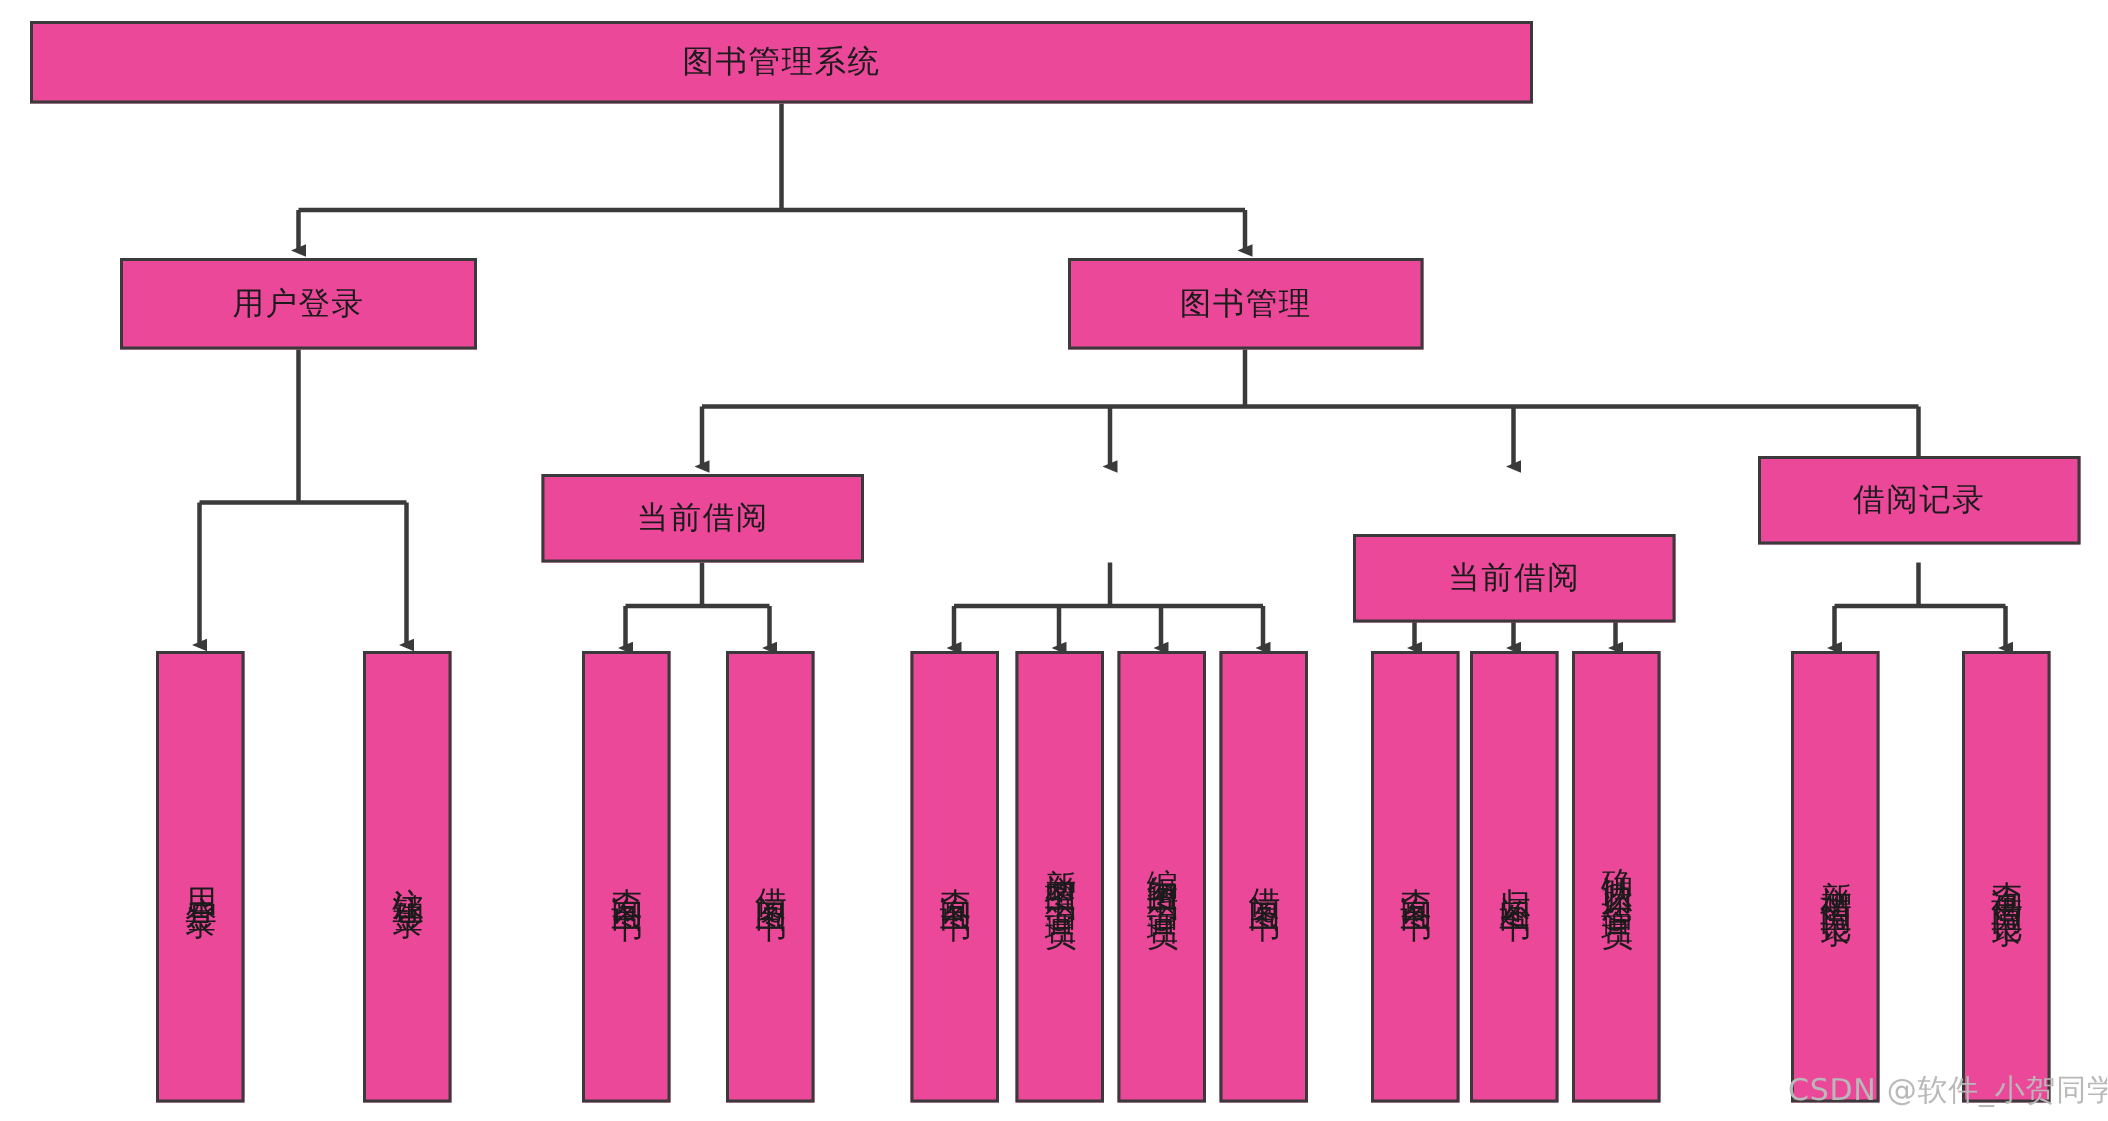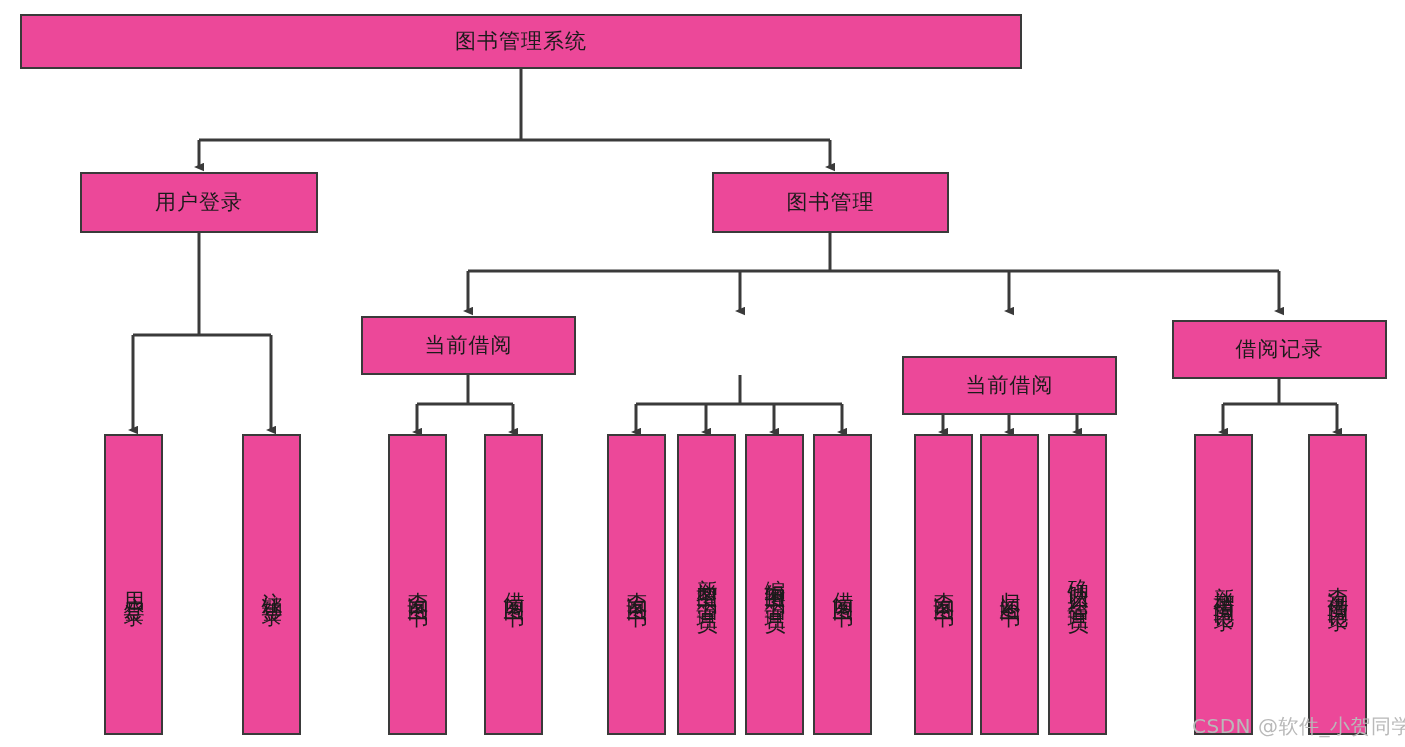--- a/index.html
+++ b/index.html
@@ -130,21 +130,21 @@
   <div class="node horiz" style="left:712px; top:172px; width:237px; height:61px;">
     <span>图书管理</span>
   </div>
 
   <div class="node horiz" style="left:361px; top:316px; width:215px; height:59px;">
     <span>当前借阅</span>
   </div>
   <div class="node horiz" style="left:902px; top:316px; width:215px; height:59px;margin-top:40px;">
     <span>当前借阅</span>
   </div>
-  <div class="node horiz" style="left:1172px; top:320px; width:215px; height:59px;">
+  <div class="node horiz" style="left:1172px; top:304px; width:215px; height:59px;">
     <span>借阅记录</span>
   </div>
 
   <div class="node vert" style="left:104px; top:434px; width:59px; height:301px;">
     <span class="vtext">用户登录</span>
   </div>
   <div class="node vert" style="left:242px; top:434px; width:59px; height:301px;">
     <span class="vtext">注销登录</span>
   </div>
 

